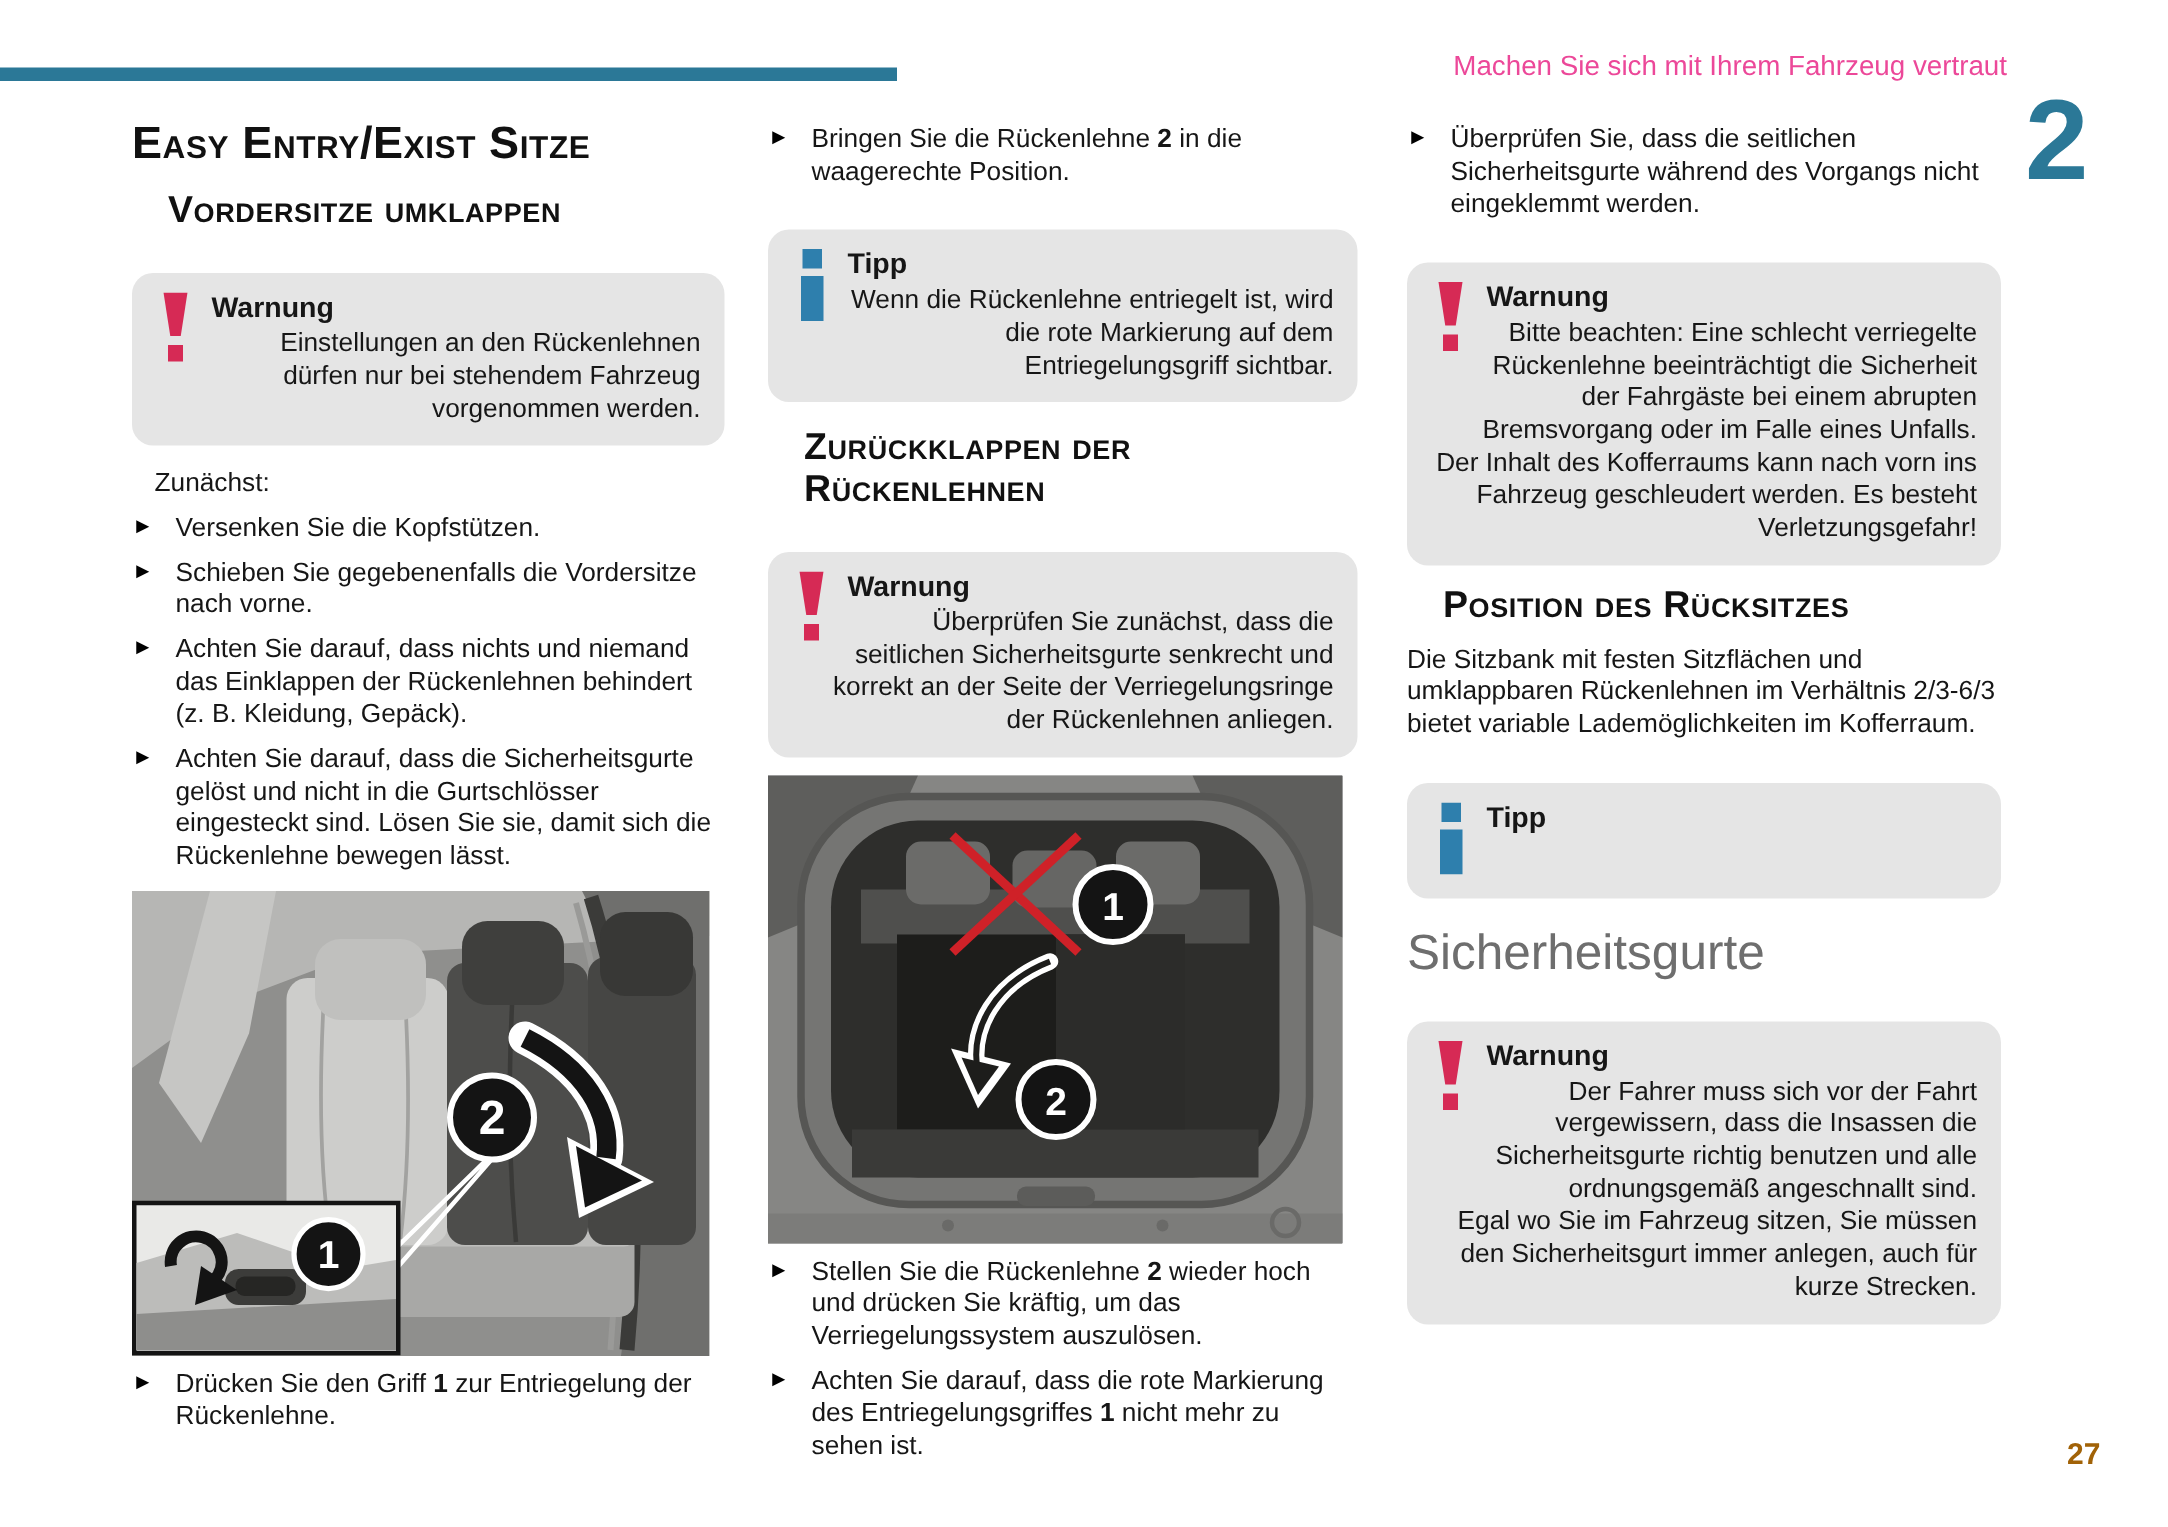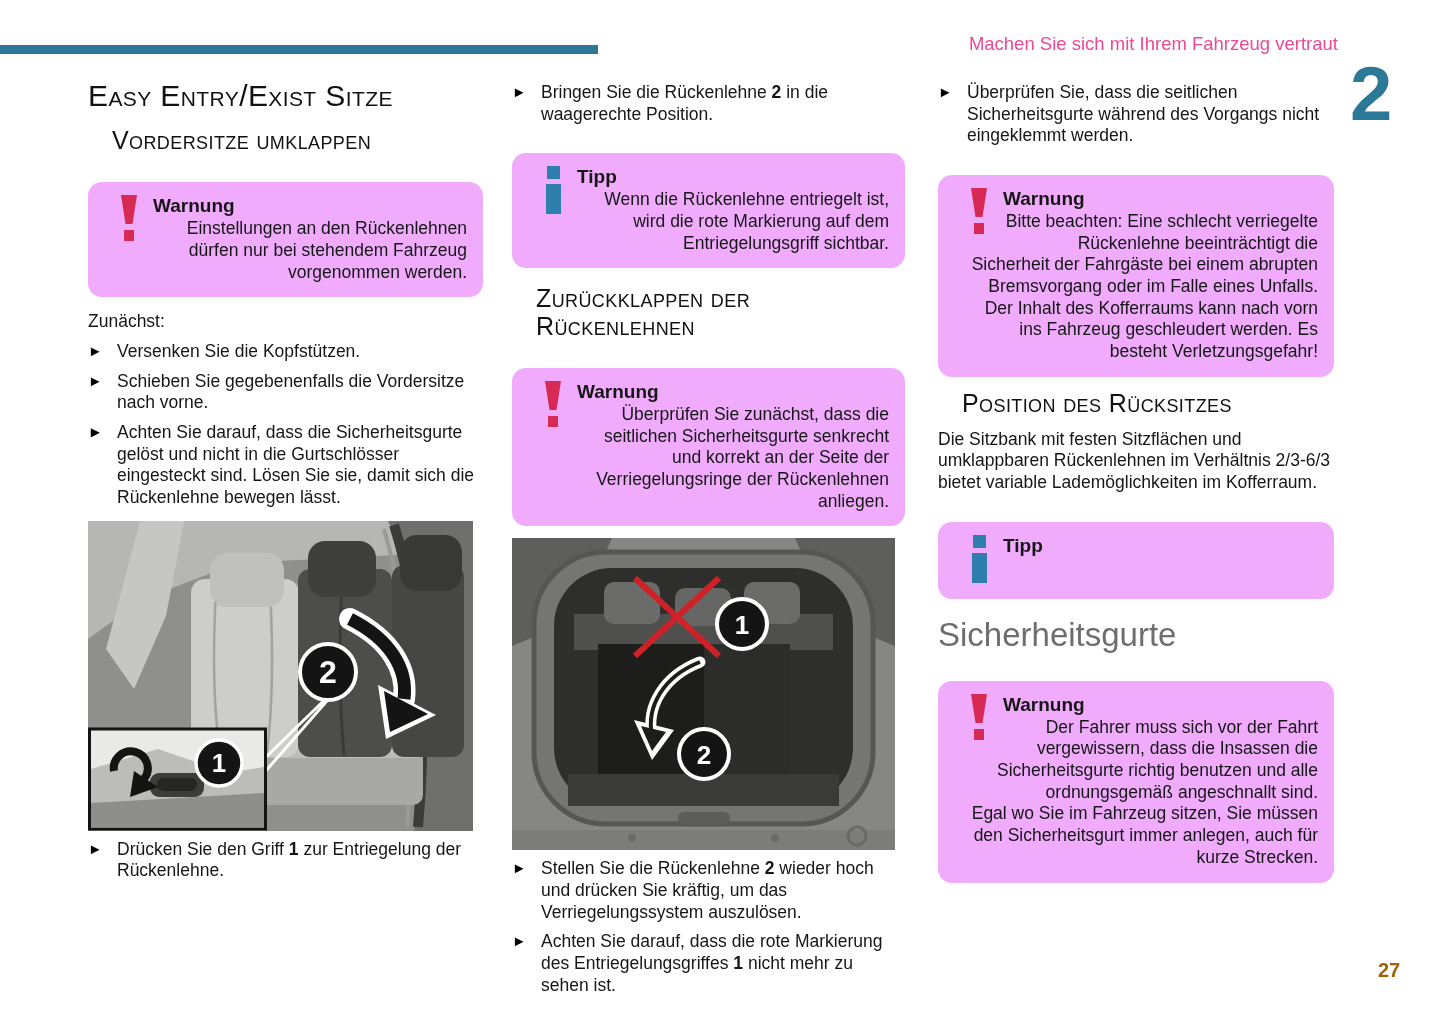--- a/index.html
+++ b/index.html
@@ -14,33 +14,33 @@
     font-size:18.5px;color:#ec4899;}
   .chapter-num{position:absolute;left:1350px;top:56px;font-size:76px;font-weight:bold;
     color:#2b7897;line-height:1;}
   .pagenum{position:absolute;left:1378px;top:958px;font-size:20px;font-weight:bold;color:#a16207;}
 
   .col{position:absolute;top:80px;}
   #col1{left:88px;width:395px;}
   #col2{left:512px;width:393px;}
   #col3{left:938px;width:396px;}
 
-  h1,h2{font-variant:small-caps;font-weight:normal;margin:0;letter-spacing:.4px;color:#111;}
+  h1,h2{font-variant:small-caps;font-weight:bold;margin:0;letter-spacing:.4px;color:#111;}
   h1.title{font-size:30px;line-height:1.08;}
   h2.sub{font-size:25px;line-height:1.12;margin-left:24px;}
   .mt14{margin-top:14px;}.mt16{margin-top:16px;}.mt18{margin-top:18px;}
   .section-gray{font-size:33px;font-weight:normal;color:#6e6e6e;margin:18px 0 0 0;line-height:1.1;}
 
-  .graybox{background:#f0abfc;border-radius:14px;padding:12px 16px 14px 28px;overflow:hidden;margin-top:28px;}
+  .graybox{background:#e5e5e5;border-radius:14px;padding:12px 16px 14px 16px;overflow:hidden;margin-top:28px;}
   .box-ico{float:left;width:22px;height:48px;margin:1px 13px 2px 2px;}
   .box-title{font-weight:bold;font-size:19px;line-height:1.25;}
   .box-body{font-size:17.5px;line-height:1.24;text-align:right;}
 
   .para{margin:12px 0 0 0;}
-  .intro{margin:14px 0 0 0;}
+  .intro{margin:14px 0 0 15px;}
   .bullets{margin-top:5px;}
   .bullet{position:relative;padding-left:29px;margin:8px 0 0 0;}
   .tri{position:absolute;left:0;top:2px;font-size:14.5px;color:#000;}
   .b{font-weight:bold;}
 
   .figure{margin-top:12px;line-height:0;}
   .figure svg{display:block;}
   .badge-txt{font:bold 32px "Liberation Sans",sans-serif;fill:#fff;}
   .badge-txt-sm{font:bold 26px "Liberation Sans",sans-serif;fill:#fff;}
 </style>
@@ -73,20 +73,21 @@
     <div class="bullet">
       <span class="tri">►</span>
       <span><span>Versenken Sie die Kopfstützen.</span></span>
     </div>
     <div class="bullet">
       <span class="tri">►</span>
       <span><span>Schieben Sie gegebenenfalls die Vordersitze nach vorne.</span></span>
     </div>
     <div class="bullet">
       <span class="tri">►</span>
+      <span><span>Achten Sie darauf, dass nichts und niemand das Einklappen der Rückenlehnen behindert (z. B. Kleidung, Gepäck).</span></span>
     </div>
     <div class="bullet">
       <span class="tri">►</span>
       <span><span>Achten Sie darauf, dass die Sicherheitsgurte gelöst und nicht in die Gurtschlösser eingesteckt sind. Lösen Sie sie, damit sich die Rückenlehne bewegen lässt.</span></span>
     </div>
   </div>
 
   <div class="figure">
     <svg width="385" height="310" viewBox="0 0 385 310">
       <rect width="385" height="310" fill="#8f8f8d"></rect>

